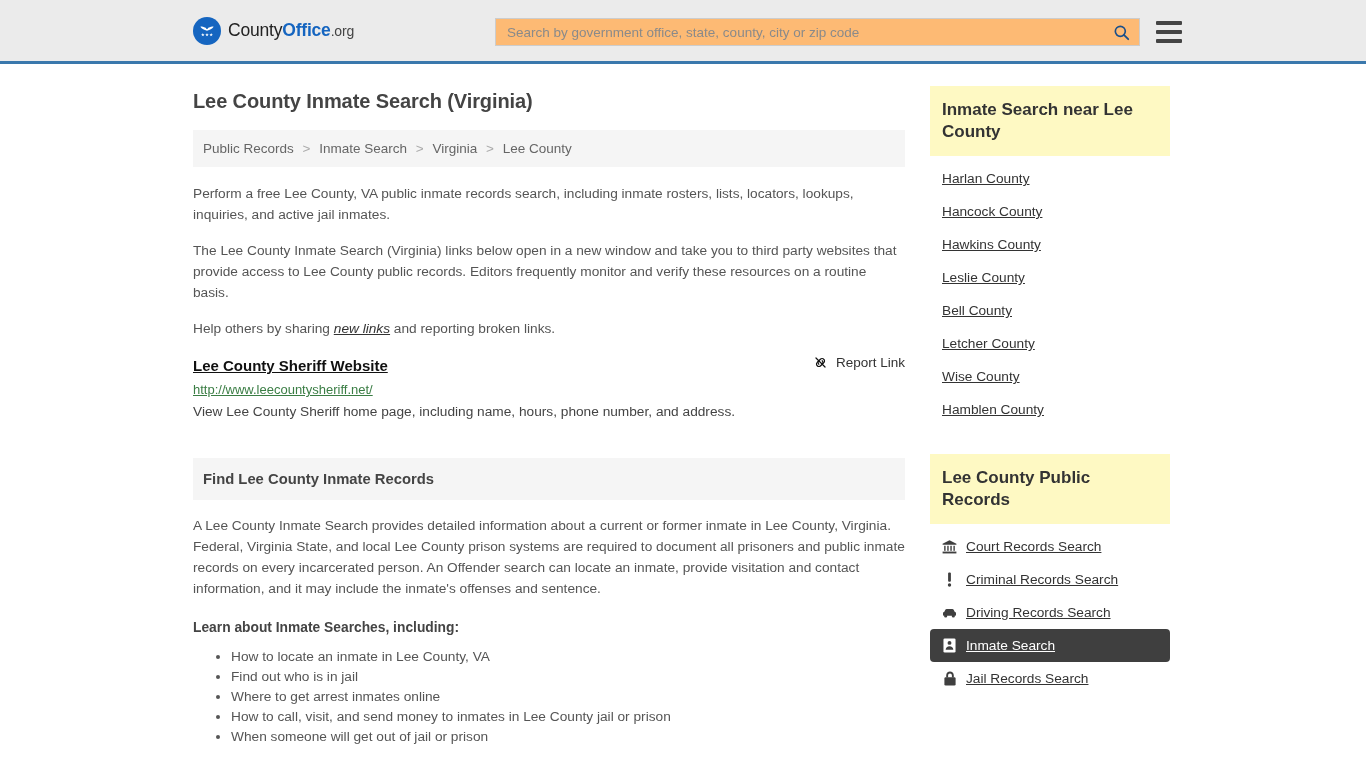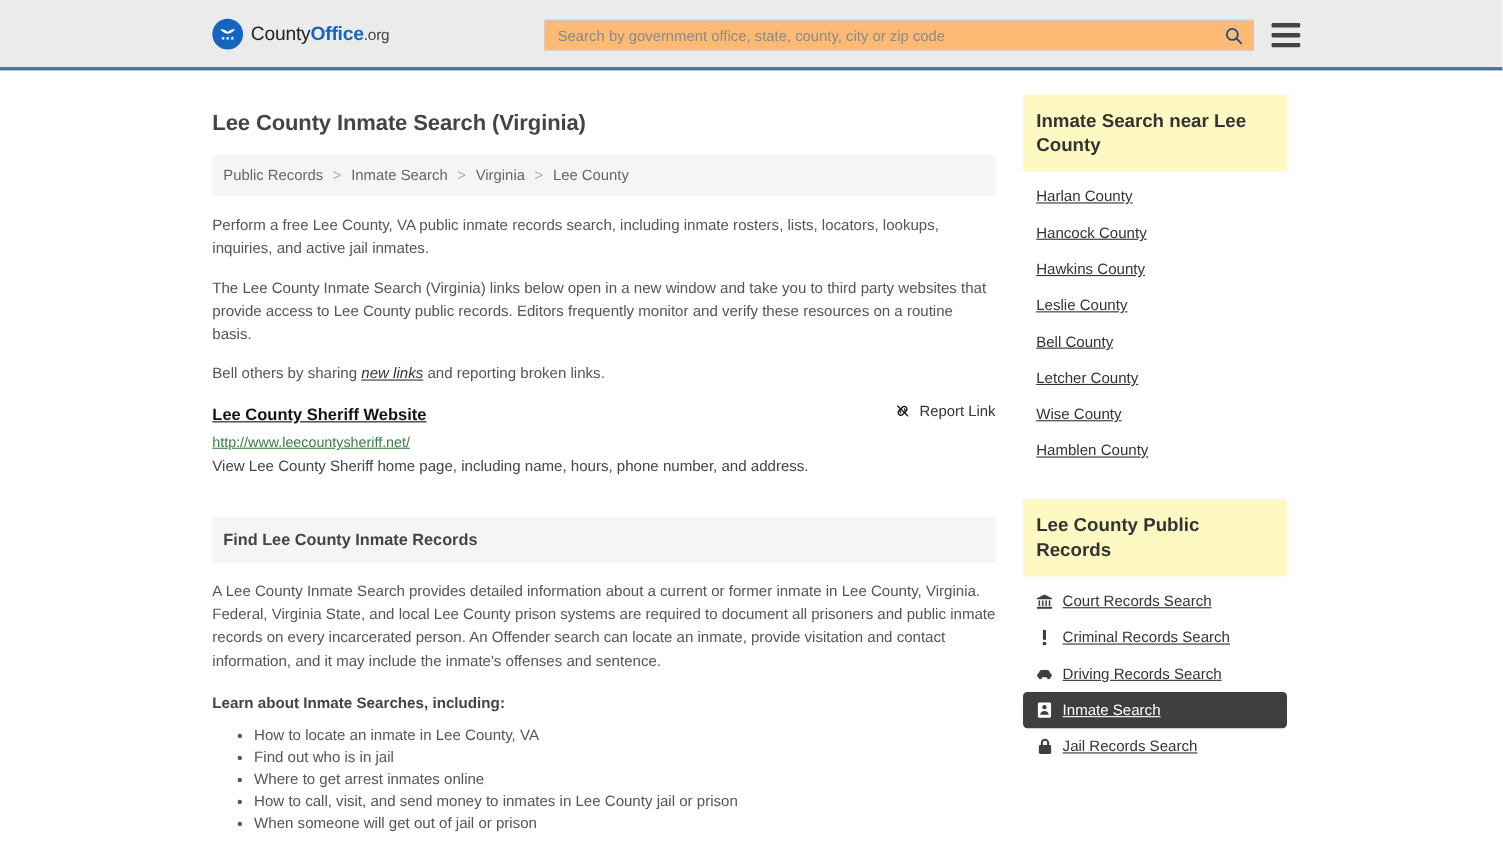--- a/index.html
+++ b/index.html
@@ -108,21 +108,21 @@
     gap: 25px;
     padding-top: 22px;
   }
   .main-col { width: 712px; }
   .side-col { width: 240px; }
 
   h1.page-title {
     font-size: 20px;
     font-weight: bold;
     color: #444444;
-    margin: 15px 0 17px 0;
+    margin: 4px 0 17px 0;
     letter-spacing: -0.1px;
   }
 
   .breadcrumb {
     background: #f5f5f5;
     padding: 11px 10px;
     font-size: 13.5px;
     color: #666666;
     margin-bottom: 16px;
   }
@@ -288,21 +288,21 @@
         <span class="sep">&gt;</span>
         <a class="crumb" href="#">Inmate Search</a>
         <span class="sep">&gt;</span>
         <a class="crumb" href="#">Virginia</a>
         <span class="sep">&gt;</span>
         <a class="crumb" href="#">Lee County</a>
       </div>
 
       <p class="para">Perform a free Lee County, VA public inmate records search, including inmate rosters, lists, locators, lookups, inquiries, and active jail inmates.</p>
       <p class="para">The Lee County Inmate Search (Virginia) links below open in a new window and take you to third party websites that provide access to Lee County public records. Editors frequently monitor and verify these resources on a routine basis.</p>
-      <p class="para"><span>Bell others by sharing </span><a href="#">new links</a><span> and reporting broken links.</span></p>
+      <p class="para"><span>Help others by sharing </span><a href="#">new links</a><span> and reporting broken links.</span></p>
 
       <div class="link-block">
         <div class="link-row">
           <a class="link-title" href="#">Lee County Sheriff Website</a>
           <a class="report-link" href="#">
             <span>
               <svg width="17" height="17" viewBox="0 0 24 24">
                 <g fill="none" stroke="#111111" stroke-width="1.7" stroke-linecap="round">
                   <path d="M9.6 14.4 C8.2 13 8.2 10.9 9.6 9.6 L11.8 7.4 C13.2 6 15.3 6 16.6 7.4 C18 8.8 18 10.9 16.6 12.2 L15.4 13.4"></path>
                   <path d="M14.4 9.6 C15.8 11 15.8 13.1 14.4 14.4 L12.2 16.6 C10.8 18 8.7 18 7.4 16.6 C6 15.2 6 13.1 7.4 11.8 L8.6 10.6"></path>

